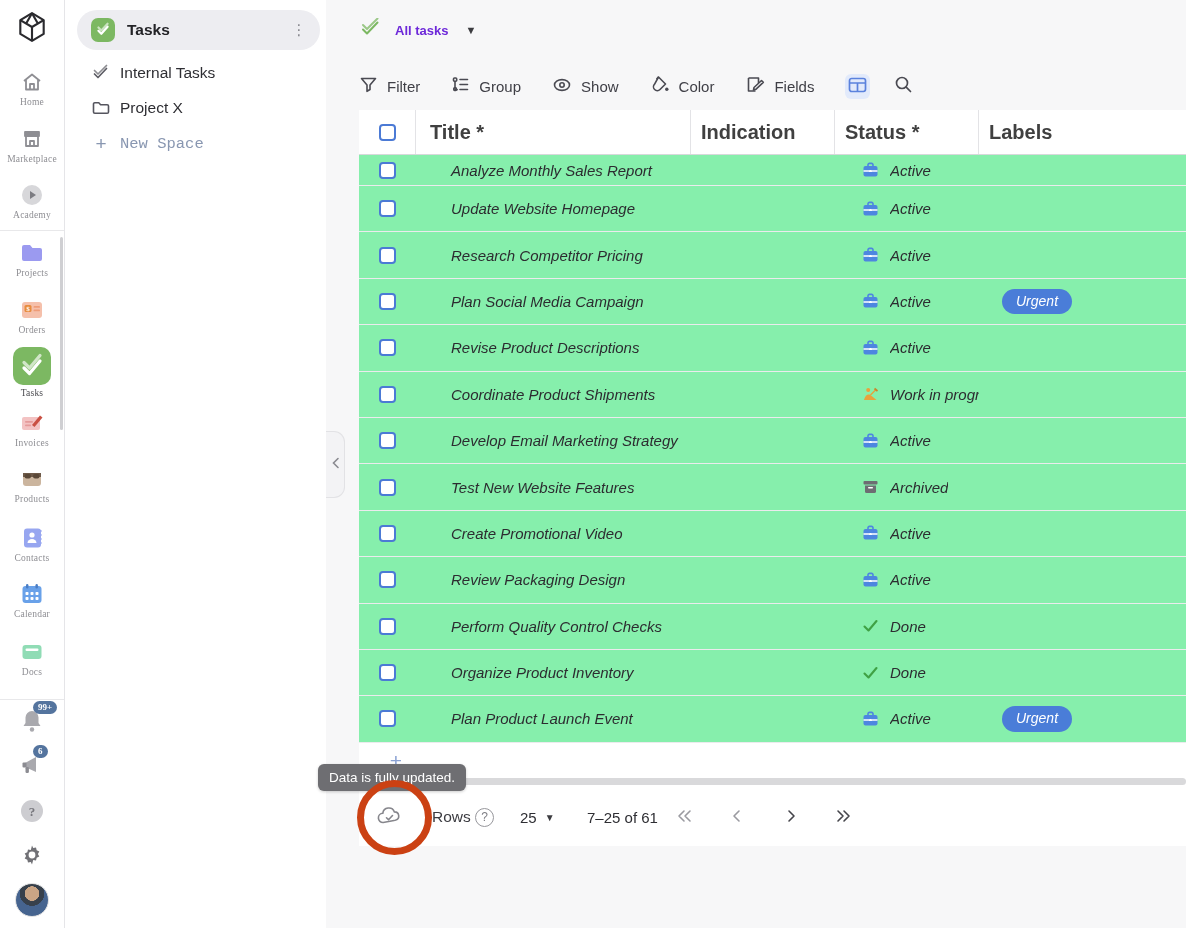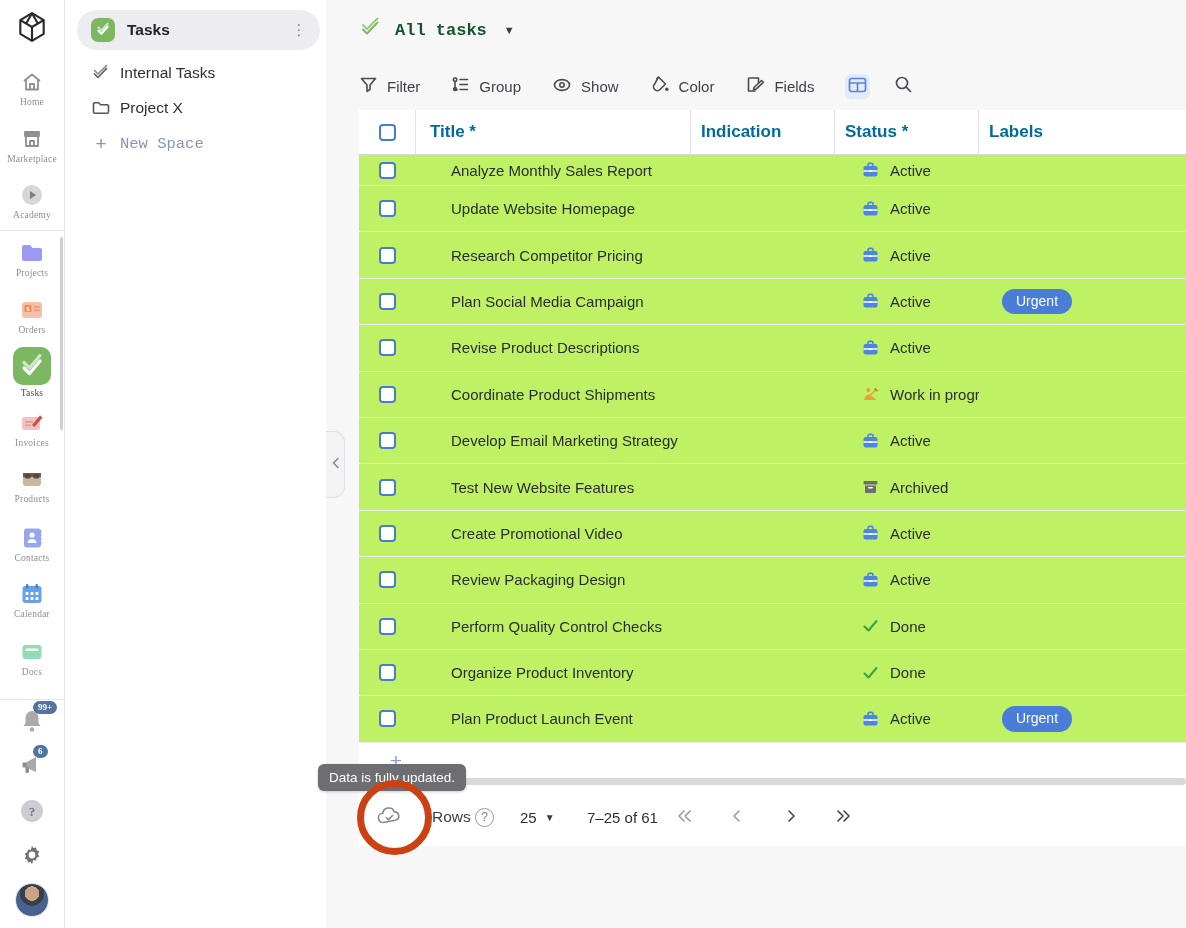--- a/index.html
+++ b/index.html
@@ -31,39 +31,39 @@
   .sb-item .sbi-icon { width:20px; height:20px; margin-right:9px; display:flex; align-items:center; justify-content:center; }
   .sb-item .sbi-label { font-size:15.5px; color:#2e2e33; }
   .sb-item.new-space .sbi-label { color:#8997b1;font-family:Liberation Mono, monospace; }
   .sb-item.new-space .sbi-icon { color:#8997b1; font-size:19px; font-weight:400; }
 
   .collapse-handle { position:absolute; left:326px; top:431px; width:19px; height:67px; background:#f3f3f5; border:1px solid #e2e2e5; border-left:none; border-radius:0 11px 11px 0; display:flex; align-items:center; justify-content:center; color:#8a8a90; font-size:13px; cursor:pointer; z-index:6; }
 
   
   .main { position:absolute; left:326px; top:0; right:0; bottom:0; background:#f7f7f8; }
   .view-header { position:absolute; left:33px; top:16px; height:28px; display:flex; align-items:center; cursor:pointer; }
-  .view-title { font-size:17px; font-weight:bold; color:#14532d; margin-left:13px;font-family:Liberation Mono, monospace; }
+  .view-title { font-size:13px; font-weight:bold; color:#6d28d9; margin-left:13px; }
   .view-caret { margin-left:17px; color:#3c3c40; font-size:11px; }
 
   .toolbar { position:absolute; left:33px; top:72px; height:28px; display:flex; align-items:center; }
   .tbtn { display:flex; align-items:center; background:none; border:none; margin-right:31px; cursor:pointer; font-family:inherit; }
   .tbtn .t-label { font-size:15px; color:#3f3f46; margin-left:9px; }
   .tbtn-sq { width:25px; height:25px; border:none; background:#e2eafb; border-radius:6px; display:flex; align-items:center; justify-content:center; margin-right:24px; cursor:pointer; }
   .tbtn-ic { background:none; border:none; cursor:pointer; display:flex; align-items:center; }
 
   
   .card { position:absolute; left:33px; top:110px; right:0; height:736px; background:#fff; }
   .thead, .trow { display:grid; grid-template-columns:57px 275px 144px 144px 1fr; }
   .thead { height:45px; border-bottom:1px solid #d8d8db; }
-  .th { display:flex; align-items:center; font-size:17px; font-weight:bold; color:#0369a1; padding-left:10px; border-right:1px solid #e3e3e6; }
+  .th { display:flex; align-items:center; font-size:20px; font-weight:bold; color:#404040; padding-left:10px; border-right:1px solid #e3e3e6; }
   .th:last-child { border-right:none; }
   .th.c-check { justify-content:center; padding-left:0; }
   .th.c-title { padding-left:14px; }
   .rows { overflow:hidden; }
-  .trow { height:46.4px; border-bottom:1px solid #ebebed; background:#bef264; cursor:pointer; }
+  .trow { height:46.4px; border-bottom:1px solid #ebebed; background:#86efac; cursor:pointer;font-style:italic; }
   .trow:first-child { height:31px; overflow:hidden; }
   .cell { display:flex; align-items:center; }
   .c-check { justify-content:center; }
   .cb { width:17px; height:17px; border:2px solid #4b7ad5; border-radius:4px; background:#fff; display:inline-block; cursor:pointer; }
   .c-title-cell { padding-left:35px; font-size:15px; color:#2c2c30; white-space:nowrap; overflow:hidden; }
   .c-status-cell { padding-left:27px; }
   .sicon { width:17px; height:17px; margin-right:11px; display:inline-flex; align-items:center; justify-content:center; flex:none; }
   .stext { font-size:15px; color:#2c2c30; white-space:nowrap; overflow:hidden; max-width:89px; }
   .c-labels-cell { padding-left:23px; }
   .pill { background:#4a7dd8; color:#fff; font-size:14px; padding:4px 14px; border-radius:14px; line-height:1.25; cursor:pointer; }

